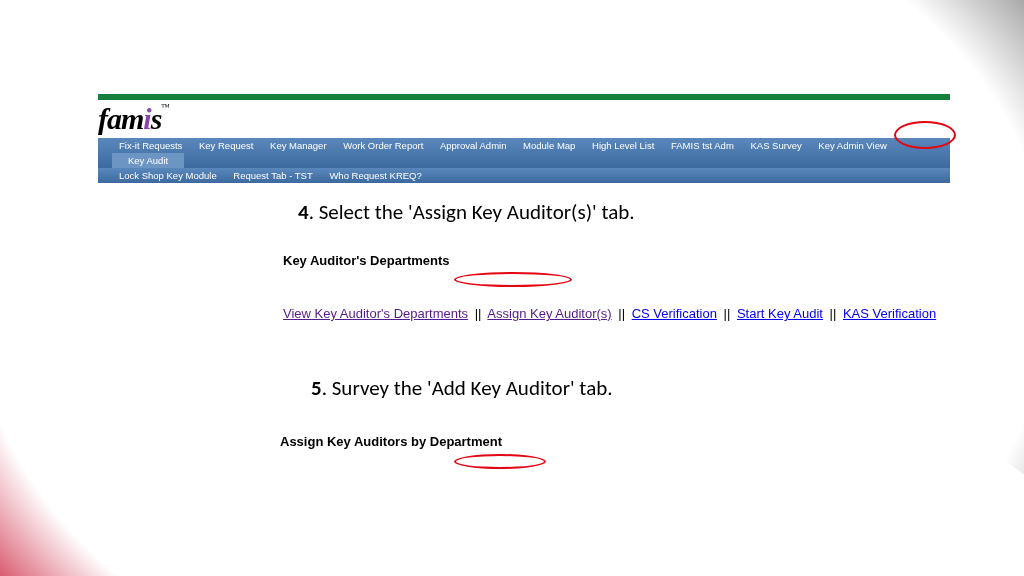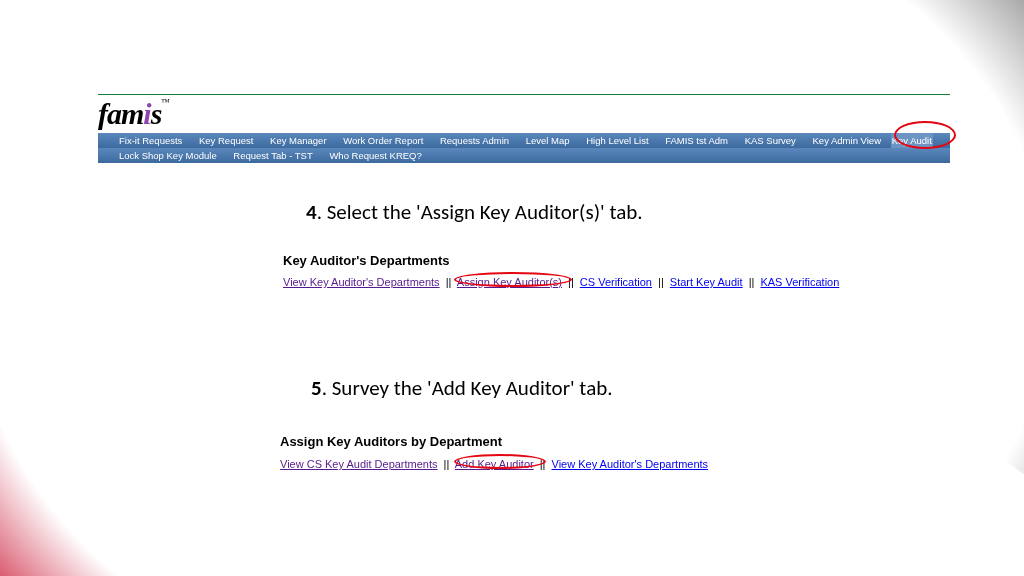--- a/index.html
+++ b/index.html
@@ -44,21 +44,21 @@
     color: #000;
   }
   .step-heading .num { font-weight: bold; }
 
   
   .famis-block {
     position: absolute;
     left: 98px;
     top: 94px;
     width: 852px;
-    border-top: 1px solid #15803d;
+    border-top: 6px solid #15803d;
     z-index: 3;
   }
   .famis-logo {
     font-family: "Times New Roman", serif;
     font-weight: bold;
     font-style: italic;
     font-size: 30px;
     color: #000;
     letter-spacing: -1px;
     padding: 2px 0 2px 0;
@@ -74,21 +74,21 @@
     line-height: 15px;
     padding-left: 14px;
   }
   .navbar .nav-item {
     display: inline-block;
     padding: 0 7px;
     white-space: nowrap;
   }
   .navbar .nav-item.last {
     background: #6d95c4;
-    padding: 0 1px;
+    padding: 0 16px;
   }
 
   
   .ellipse {
     position: absolute;
     border: 2px solid #e30613;
     border-radius: 50%;
     z-index: 5;
     pointer-events: none;
   }
@@ -99,22 +99,23 @@
     font-family: Verdana, Arial, sans-serif;
     font-weight: bold;
     font-size: 13px;
     color: #000;
   }
 
   
   .link-row {
     position: absolute;
     font-family: Verdana, Arial, sans-serif;
-    font-size: 11px;
+    font-size: 13px;
     color: #000;
+    margin-top: 30px;
   }
   .link-row a {
     color: #551a8b;
     text-decoration: underline;
   }
   .link-row a.blue { color: #0000ee; }
   .link-row .sep { color: #000; padding: 0 3px; }
 </style>
 </head>
 <body>
@@ -128,38 +129,38 @@
 
   <div class="famis-block">
     <div class="famis-logo">
       <span>fam</span><span class="i-dot">i</span><span>s</span><span class="tm">™</span>
     </div>
     <div class="navbar">
       <span class="nav-item">Fix-it Requests</span>
       <span class="nav-item">Key Request</span>
       <span class="nav-item">Key Manager</span>
       <span class="nav-item">Work Order Report</span>
-      <span class="nav-item">Requests Admin</span>
-      <span class="nav-item">Level Map</span>
+      <span class="nav-item">Approval Admin</span>
+      <span class="nav-item">Module Map</span>
       <span class="nav-item">High Level List</span>
       <span class="nav-item">FAMIS tst Adm</span>
       <span class="nav-item">KAS Survey</span>
       <span class="nav-item">Key Admin View</span>
       <span class="nav-item last">Key Audit</span>
     </div>
     <div class="navbar">
       <span class="nav-item">Lock Shop Key Module</span>
       <span class="nav-item">Request Tab - TST</span>
       <span class="nav-item">Who Request KREQ?</span>
     </div>
   </div>
 
   <div class="ellipse" style="left:894px; top:121px; width:62px; height:28px;"></div>
 
-  <div class="step-heading" style="left:306px; top:199px;">
+  <div class="step-heading" style="left:298px; top:199px;">
     <span class="num">4</span><span>. Select the 'Assign Key Auditor(s)' tab.</span>
   </div>
 
   <div class="sub-heading" style="left:283px; top:253px;">Key Auditor's Departments</div>
 
   <div class="link-row" style="left:283px; top:276px;">
     <a href="#">View Key Auditor's Departments</a>
     <span class="sep">||</span>
     <a href="#">Assign Key Auditor(s)</a>
     <span class="sep">||</span>
@@ -171,23 +172,16 @@
   </div>
 
   <div class="ellipse" style="left:454px; top:272px; width:118px; height:15px;"></div>
 
   <div class="step-heading" style="left:311px; top:375px;">
     <span class="num">5</span><span>. Survey the 'Add Key Auditor' tab.</span>
   </div>
 
   <div class="sub-heading" style="left:280px; top:434px;">Assign Key Auditors by Department</div>
 
-  <div class="link-row" style="left:280px; top:458px;">
-    <a href="#">View CS Key Audit Departments</a>
-    <span class="sep">||</span>
-    <a href="#">Add Key Auditor</a>
-    <span class="sep">||</span>
-    <a href="#" class="blue">View Key Auditor's Departments</a>
-  </div>
 
   <div class="ellipse" style="left:454px; top:454px; width:92px; height:15px;"></div>
 
 </div>
 
 </body></html>

